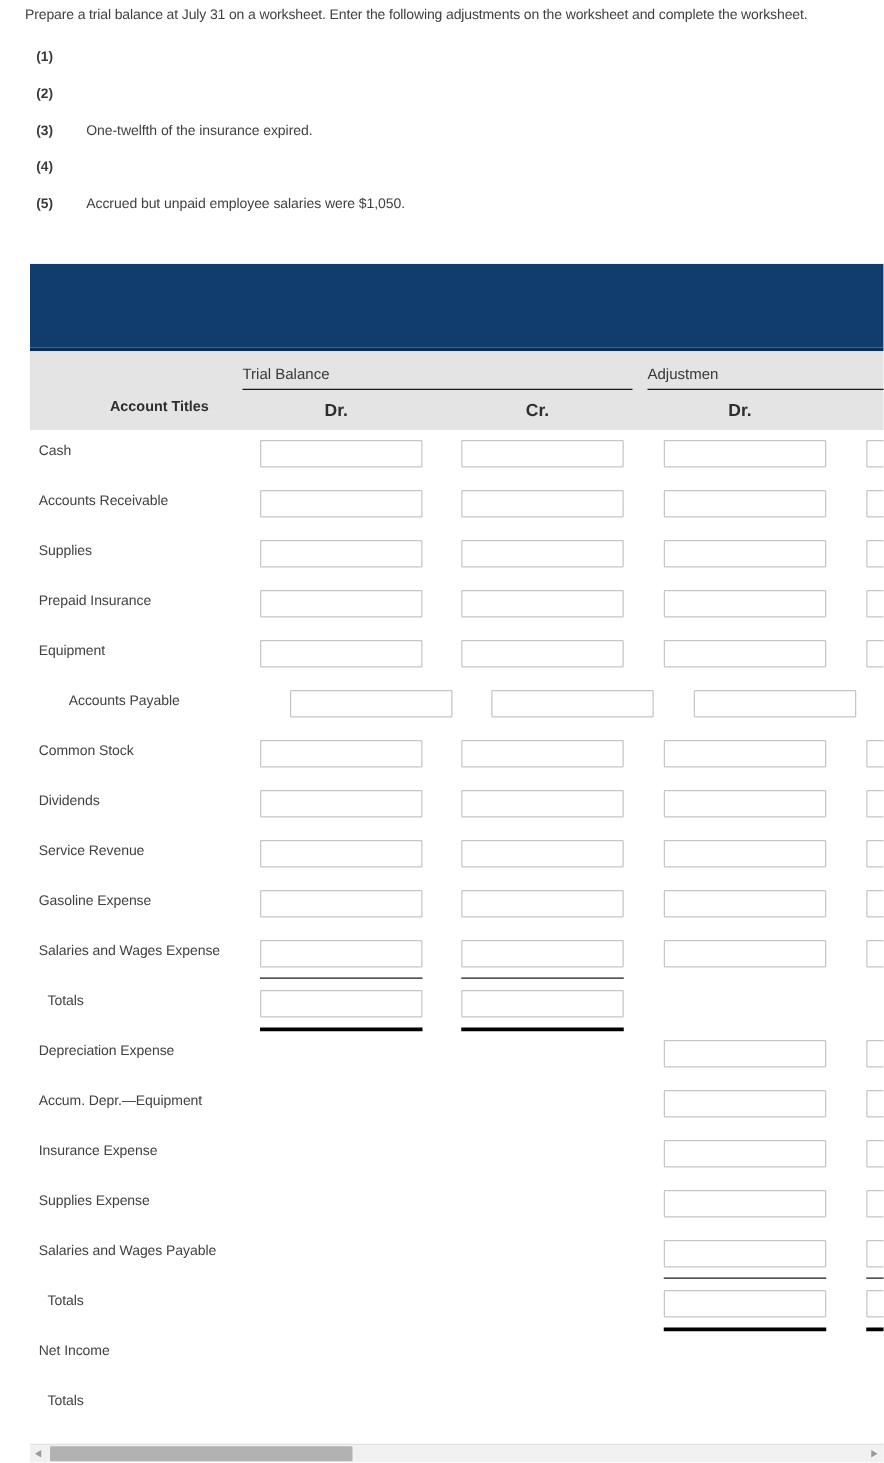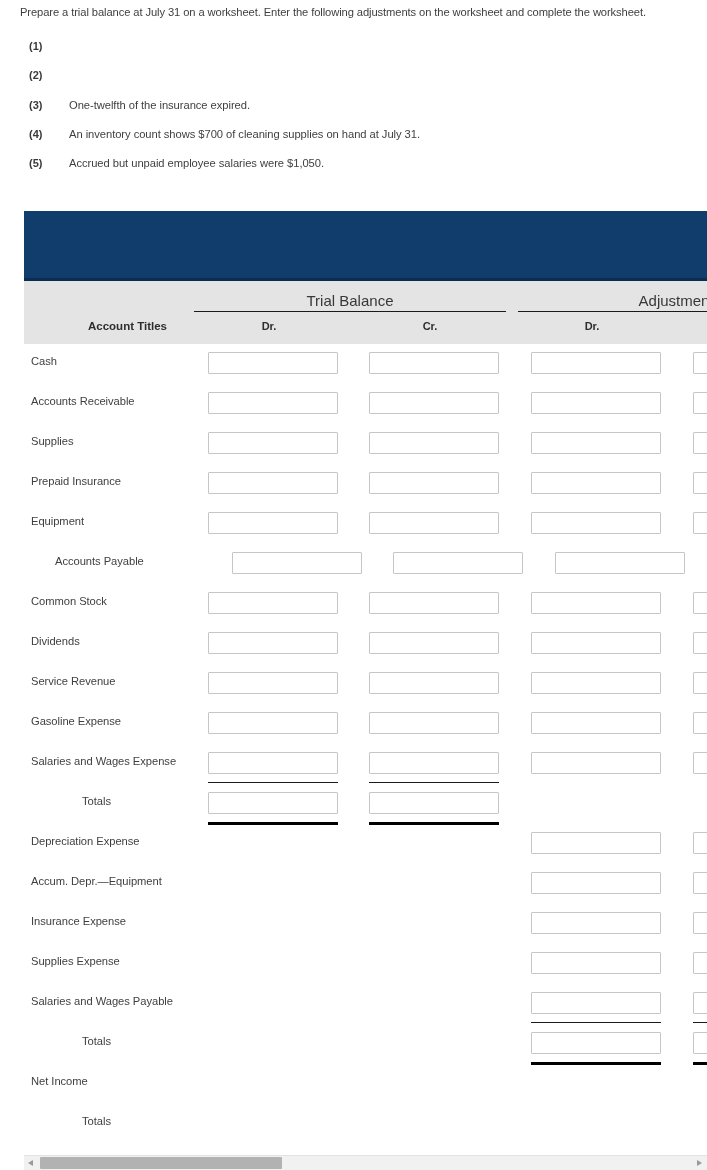--- a/index.html
+++ b/index.html
@@ -89,35 +89,35 @@
   .col-head {
     position: absolute;
     left: 0; top: 70px;
     width: 683px;
     height: 63px;
     background: #e4e4e4;
   }
   .group-label {
     position: absolute;
     top: 11px;
-    font-size: 15px;
+    font-size: 12px;
     color: #383838;
-    text-align: center;
+    text-align: left;
     white-space: nowrap;
   }
   .group-rule {
     position: absolute;
     top: 30px;
     height: 1px;
     background: #1a1a1a;
   }
   .sub-label {
     position: absolute;
     top: 39px;
-    font-size: 11px;
+    font-size: 14px;
     font-weight: bold;
     color: #2e2e2e;
     text-align: center;
     white-space: nowrap;
   }
   .acct-head {
     position: absolute;
     top: 39px;
     left: 30px;
     width: 147px;
@@ -142,21 +142,21 @@
   }
   .row-label {
     position: absolute;
     left: 3px;
     top: 11px;
     font-size: 11.2px;
     color: #3f3f3f;
     white-space: nowrap;
     letter-spacing: -0.05px;
   }
-  .row-label.indent { left: 10px; margin-left: 44px; }
+  .row-label.indent { left: 10px; }
 
   .cell-input {
     position: absolute;
     top: 8px;
     height: 22px;
     box-sizing: border-box;
     border: 1px solid #c6c6c6;
     background: #ffffff;
     border-radius: 1px;
     font-family: "Liberation Sans", sans-serif;
@@ -227,21 +227,20 @@
       </div>
       <div class="adj-item">
         <span class="adj-num">(2)</span>
       </div>
       <div class="adj-item">
         <span class="adj-num">(3)</span>
         <span class="adj-text">One-twelfth of the insurance expired.</span>
       </div>
       <div class="adj-item">
         <span class="adj-num">(4)</span>
-        <span class="adj-text">An inventory count shows $700 of cleaning supplies on hand at July 31.</span>
       </div>
       <div class="adj-item">
         <span class="adj-num">(5)</span>
         <span class="adj-text">Accrued but unpaid employee salaries were $1,050.</span>
       </div>
     </div>
 </div>
 
 <div id="worksheet">
   <div class="navy-band"></div>

